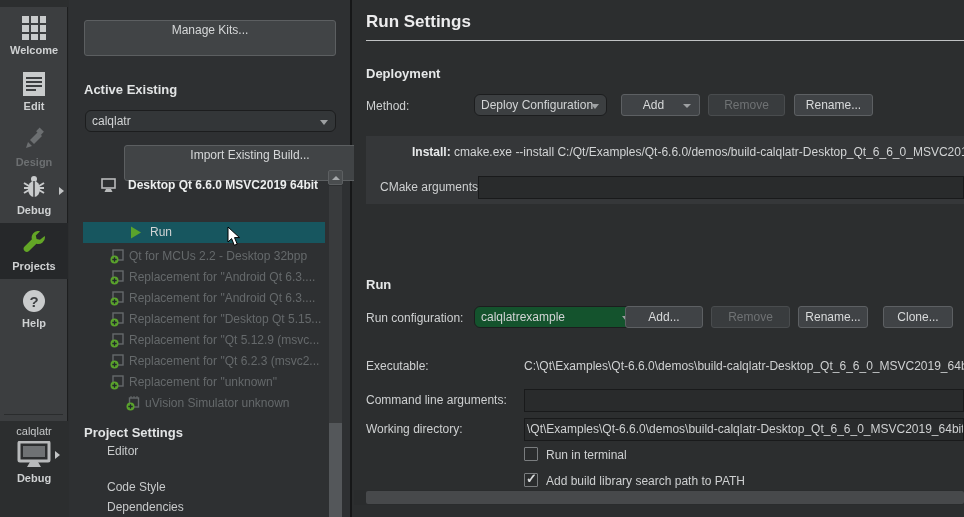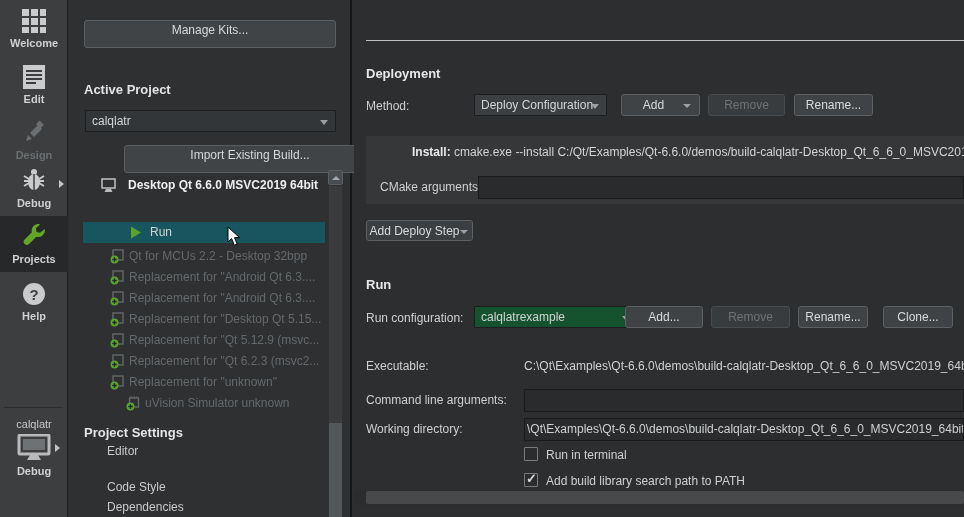--- a/index.html
+++ b/index.html
@@ -5,21 +5,21 @@
   * { margin:0; padding:0; box-sizing:border-box; }
   html,body { background:#1e1f21; }
   body { font-family:"Liberation Sans", sans-serif; }
   #app {
     position:relative; width:964px; height:517px; overflow:hidden;
     background:#2c2e2f; color:#ced0d1; font-size:12px;
   }
 
   
   #mode-sidebar {
-    position:absolute; left:0; top:0; width:68px; height:517px;
+    position:absolute; left:0; top:7px; width:68px; height:414px;
     background:#3c3e40; border-right:1px solid #1d1e1f;
   }
   .mode-item { position:absolute; left:0; width:68px; text-align:center; cursor:default; }
   .mode-item .micon { display:block; margin:0 auto 3px; width:26px; height:26px; }
   .mode-item .mlabel { font-size:11px; font-weight:bold; color:#cfd1d2; display:block; }
   .mode-item.disabled .mlabel { color:#6c6f71; }
   .mode-item.selected { background:#26282a; }
   .mode-arrow {
     position:absolute; right:4px; top:12px; width:0; height:0;
     border-left:5px solid #c2c4c5; border-top:4px solid transparent; border-bottom:4px solid transparent;
@@ -28,28 +28,28 @@
   #target-selector { position:absolute; left:0; top:418px; width:68px; text-align:center; }
   #target-selector .tproj { font-size:11px; color:#c6c8c9; display:block; margin-bottom:4px; }
   #target-selector .tkit  { font-size:11px; font-weight:bold; color:#cfd1d2; display:block; margin-top:3px; }
 
   
   #project-panel {
     position:absolute; left:69px; top:0; width:283px; height:517px;
     background:#2e3032; border-right:2px solid #161718;
   }
   .qbtn {
-    position:absolute; height:28px; background:#414446; border:1px solid #5c5f61;
+    position:absolute; height:36px; background:#414446; border:1px solid #5c5f61;
     border-radius:3px; color:#d6d8d9; font-size:12px; text-align:center; line-height:19px;
     cursor:default; overflow:hidden; white-space:nowrap;
   }
   .panel-heading { position:absolute; left:15px; font-size:13px; font-weight:bold; color:#e2e4e5; }
   .qcombo {
     position:absolute; height:22px; background:#333638; border:1px solid #1c1d1e;
-    border-radius:1px; color:#d2d4d5; line-height:20px; padding-left:6px;
+    border-radius:6px; color:#d2d4d5; line-height:20px; padding-left:6px;
     white-space:nowrap; overflow:hidden; cursor:default;
   }
   .combo-arrow {
     position:absolute; right:7px; top:9px; width:0; height:0;
     border-top:5px solid #9da0a2; border-left:4px solid transparent; border-right:4px solid transparent;
   }
   .tree-row { position:absolute; left:0; width:256px; height:21px; line-height:21px; white-space:nowrap; overflow:hidden; cursor:default; }
   .tree-row .ticon { position:absolute; top:3px; width:15px; height:15px; }
   .tree-row .tlabel { color:#d2d4d5; }
   .tree-row.kit-title { font-weight:bold; color:#eceeee; }
@@ -202,21 +202,21 @@
         <span class="mode-arrow" style="top:10px; right:8px;"></span>
       </span>
       <span class="tkit">Debug</span>
     </div>
   </div>
 
   <div id="project-panel">
 
     <div class="qbtn" style="left:15px; top:20px; width:252px;">Manage Kits...</div>
 
-    <div class="panel-heading" style="top:82px;">Active Project</div>
+    <div class="panel-heading" style="top:82px;">Active Existing</div>
 
     <div class="qcombo" style="left:16px; top:110px; width:251px;">
       <span>calqlatr</span>
       <span class="combo-arrow"></span>
     </div>
 
     <div class="qbtn" style="left:15px; top:145px; width:252px;margin-left:40px;">Import Existing Build...</div>
 
     <div class="tree-row kit-title" style="top:175px;">
       <svg class="ticon" style="left:32px;" viewBox="0 0 15 15">
@@ -311,20 +311,21 @@
 
     <div id="tree-scrollbar">
       <div id="tree-scroll-up"></div>
       <div id="tree-scroll-track"></div>
       <div id="tree-scroll-thumb"></div>
     </div>
   </div>
 
   <div id="main">
 
+    <div id="run-settings-title">Run Settings</div>
     <div id="title-underline"></div>
 
     <div class="section-heading" style="top:66px;">Deployment</div>
 
     <div class="form-label" style="left:12px; top:99px;">Method:</div>
     <div class="qcombo" style="left:120px; top:94px; width:133px; background:#3c3f41;">
       <span>Deploy Configuration</span>
       <span class="combo-arrow"></span>
     </div>
     <div class="mbtn" style="left:267px; top:94px; width:79px; padding-right:14px;">
@@ -338,24 +339,20 @@
       <div id="install-line">
         <b>Install:</b>
         <span>cmake.exe --install C:/Qt/Examples/Qt-6.6.0/demos/build-calqlatr-Desktop_Qt_6_6_0_MSVC2019_64bit-D</span>
       </div>
       <div class="form-label" style="left:14px; top:44px;">CMake arguments:</div>
       <div class="minput" style="left:112px; right:0; top:40px;">
         <span></span>
       </div>
     </div>
 
-    <div class="mbtn" style="left:12px; top:220px; width:107px; height:21px; padding-right:10px; background:#3c3f41;">
-      <span>Add Deploy Step</span>
-      <span class="btn-split-arrow" style="right:4px;"></span>
-    </div>
 
     <div class="section-heading" style="top:277px;">Run</div>
 
     <div class="form-label" style="left:12px; top:311px;">Run configuration:</div>
     <div class="qcombo" style="left:120px; top:306px; width:164px; background:#14532d;">
       <span>calqlatrexample</span>
       <span class="combo-arrow"></span>
     </div>
     <div class="mbtn" style="left:271px; top:306px; width:78px;">Add...</div>
     <div class="mbtn disabled" style="left:357px; top:306px; width:79px;">Remove</div>

